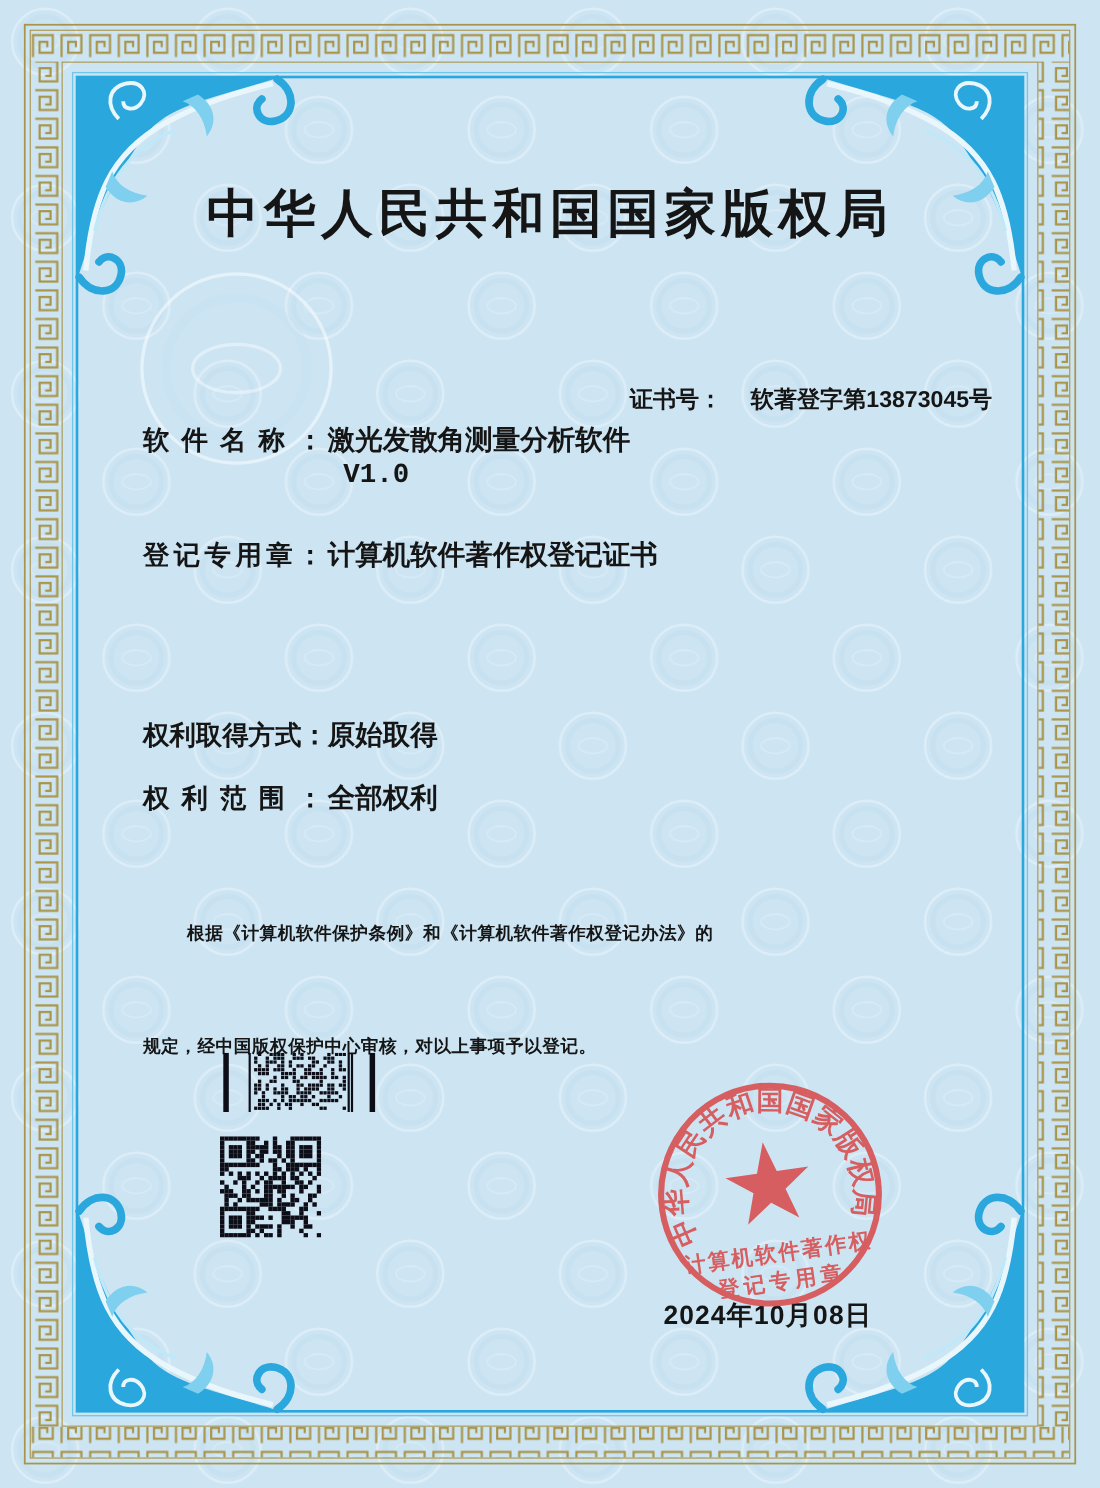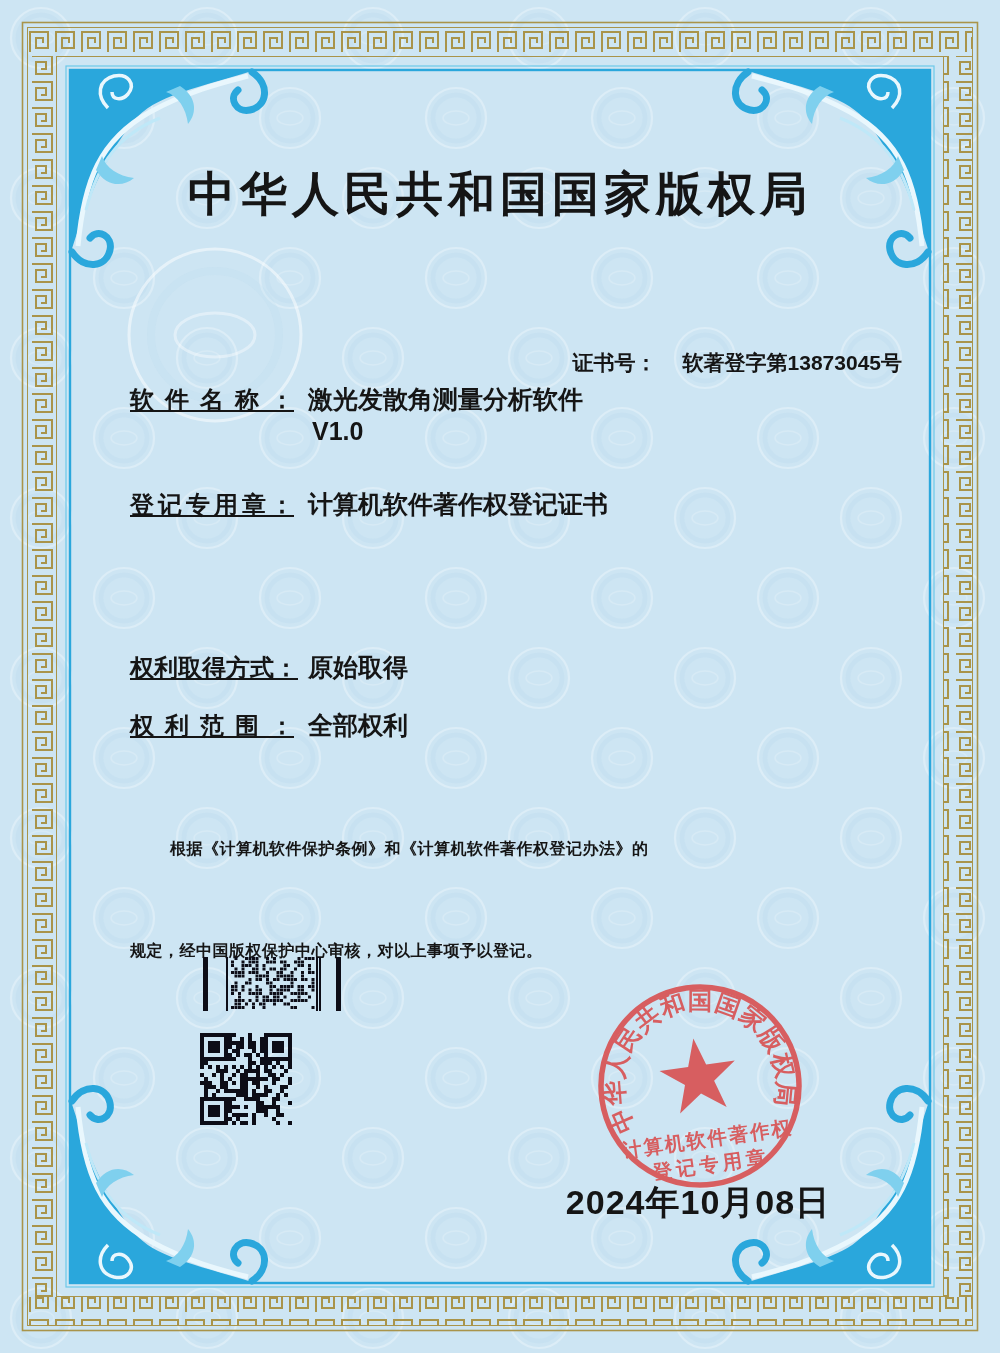--- a/index.html
+++ b/index.html
@@ -22,42 +22,42 @@
   .certno{
     position:absolute;top:317px;right:98px;
     font-size:21px;font-weight:bold;white-space:nowrap;margin-top:32px;
   }
   .certno .cl{margin-right:26px;}
   .fieldrow{
     position:absolute;left:130px;font-size:24px;font-weight:bold;white-space:nowrap;
   }
   .flabel{
     display:inline-block;width:164px;
-    text-align:justify;text-align-last:justify;vertical-align:baseline;text-decoration:underline;
+    text-align:justify;text-align-last:justify;vertical-align:baseline;
   }
-  .fvalue{margin-left:14px;font-size:25px;}
-  .mono{font-family:Liberation Sans, sans-serif;}
+  .fvalue{margin-left:4px;font-size:25px;}
+  .mono{font-family:Liberation Mono, monospace;}
   .row-name{top:383px;}
   .row-version{position:absolute;left:312px;top:417px;font-size:25px;font-weight:bold;}
   .row-owner{top:488px;}
   .row-acq{top:651px;}
   .row-scope{top:709px;}
   .row-reg{top:767px;}
   .row-reg .fvalue{font-size:26px;letter-spacing:1px;}
   .stmt{
     position:absolute;font-size:16px;font-weight:bold;letter-spacing:.5px;white-space:nowrap;
   }
   .stmt1{left:170px;top:839px;}
   .stmt2{left:130px;top:941px;}
   .barcode{position:absolute;left:200px;top:957px;z-index:2;}
   .qrcode{position:absolute;left:200px;top:1033px;z-index:2;}
   .seal{position:absolute;left:560px;top:950px;z-index:3;}
   .datetext{
     position:absolute;left:548px;top:1180px;width:300px;text-align:center;
-    font-size:34px;font-weight:bold;letter-spacing:1px;z-index:2;
+    font-size:24px;font-weight:bold;letter-spacing:1px;z-index:2;
   }
 </style>
 </head>
 <body>
 
 <div class="page">
 
   <svg class="layer wm" width="1000" height="1353">
     <defs>
       <pattern id="wmP" width="166" height="160" patternUnits="userSpaceOnUse">

